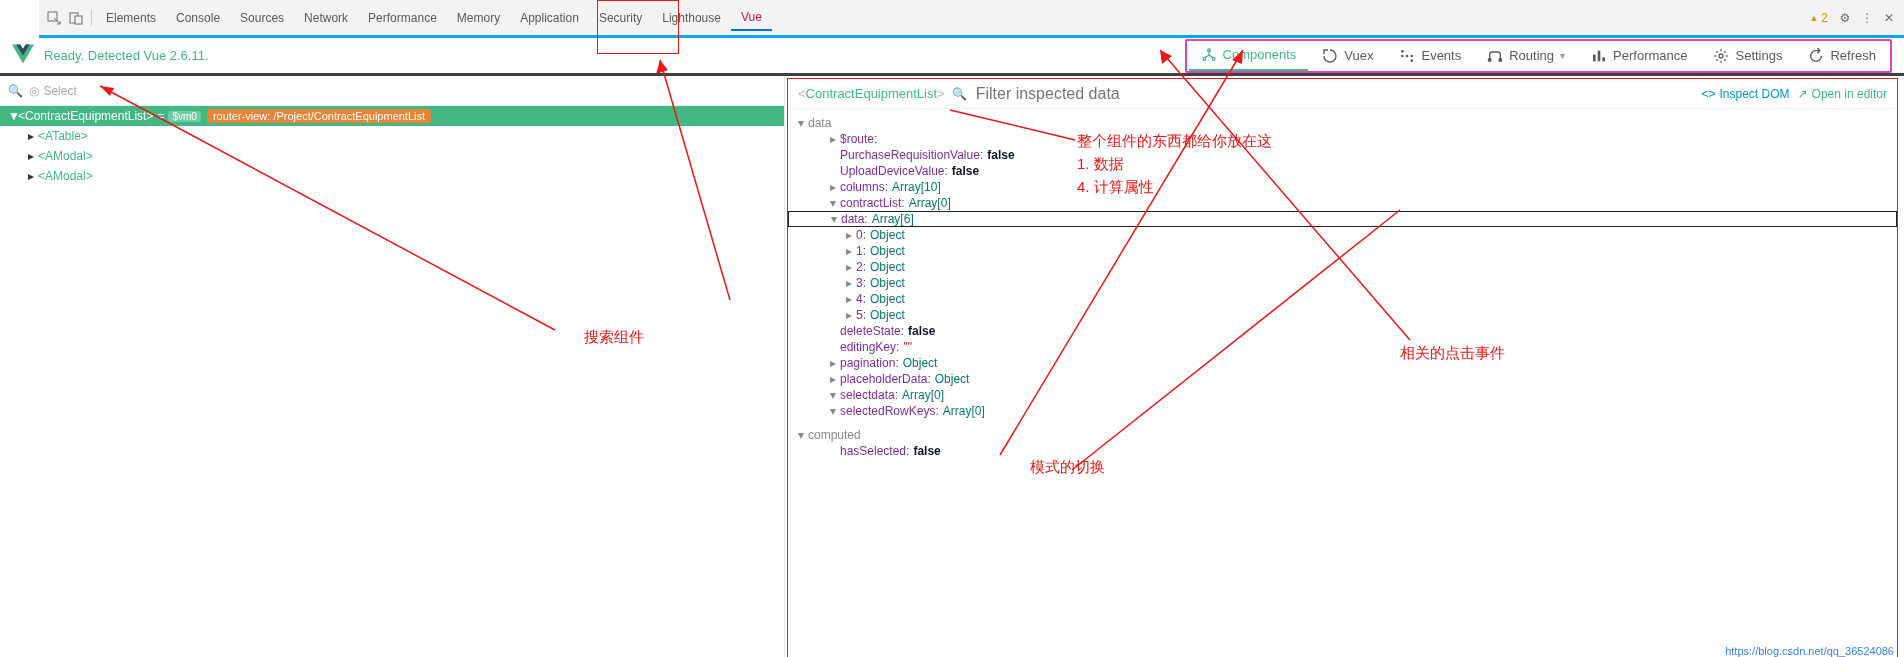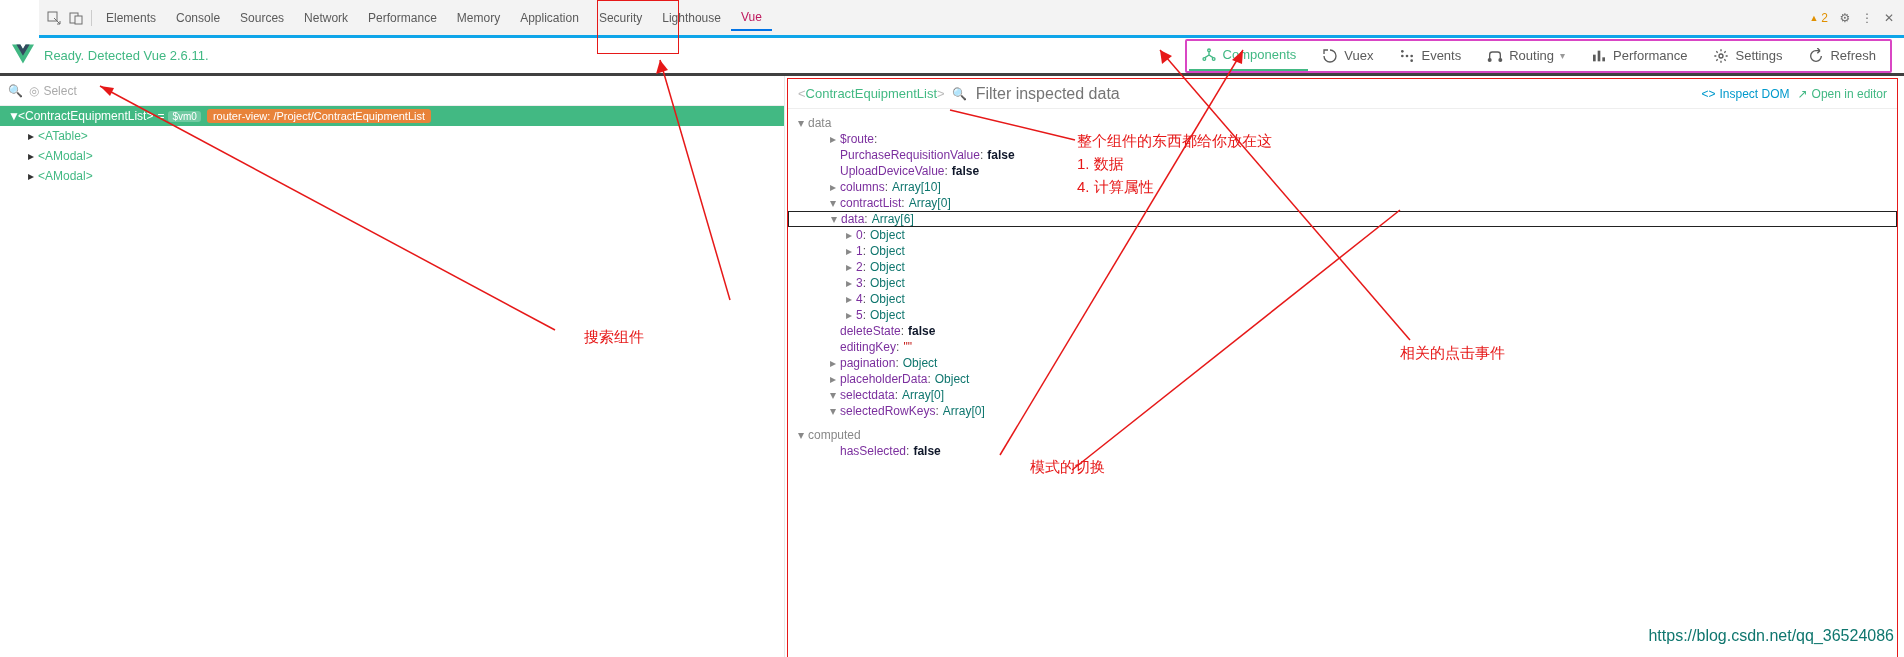--- a/index.html
+++ b/index.html
@@ -71,21 +71,21 @@
 .lvl3 { padding-left: 58px; }
 .boxed { border: 1px solid #222; }
 
 
 .anno { position: absolute; color: #e61818; font-size: 15px; pointer-events: none; font-family: "Microsoft YaHei", sans-serif; }
 .anno-box { position: absolute; border: 1px solid #e61818; pointer-events: none; }
 svg.arrows { position: absolute; top: 0; left: 0; width: 1904px; height: 657px; pointer-events: none; }
 svg.arrows line { stroke: #e61818; stroke-width: 1.5; }
 svg.arrows polygon { fill: #e61818; }
 
-.watermark { position: absolute; right: 10px; bottom: 12px; color: #0f766e; font-size: 16px; }
+.watermark { position: absolute; right: 10px; bottom: 0; color: #3b82f6; font-size: 11px; }
 </style>
 </head>
 <body>
 
 <div class="devtools-tabs">
   <div class="icon-btn">
       <svg width="14" height="14" viewBox="0 0 14 14">
         <rect x="1" y="1" width="9" height="9" fill="none" stroke="#6e6e6e"></rect>
         <path d="M7 7 L13 13 M10 13 L13 13 L13 10" fill="none" stroke="#6e6e6e"></path>
       </svg>

